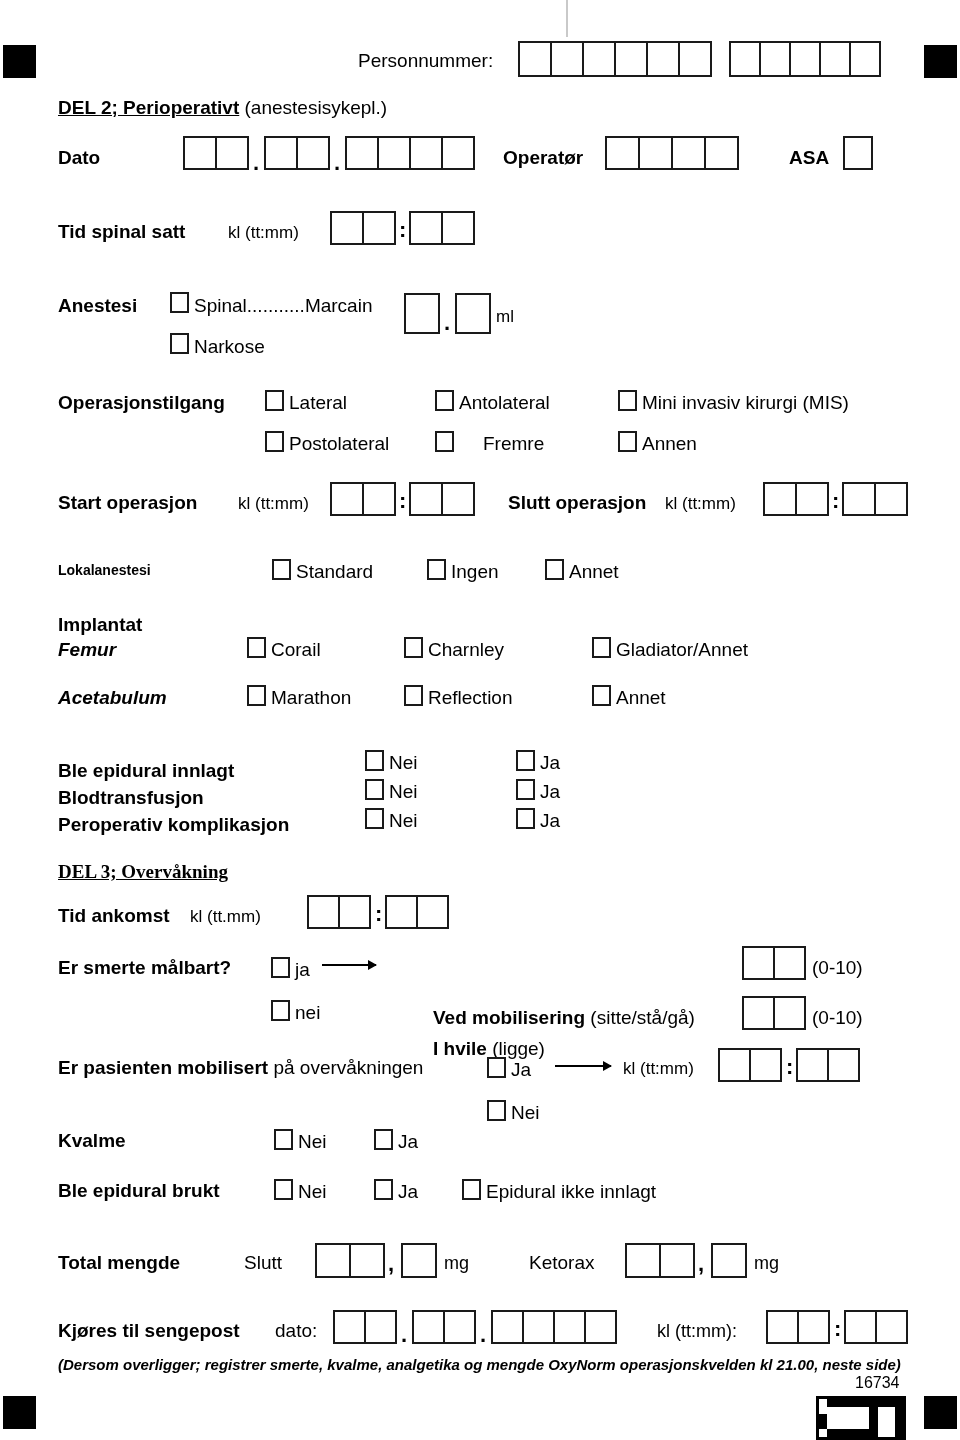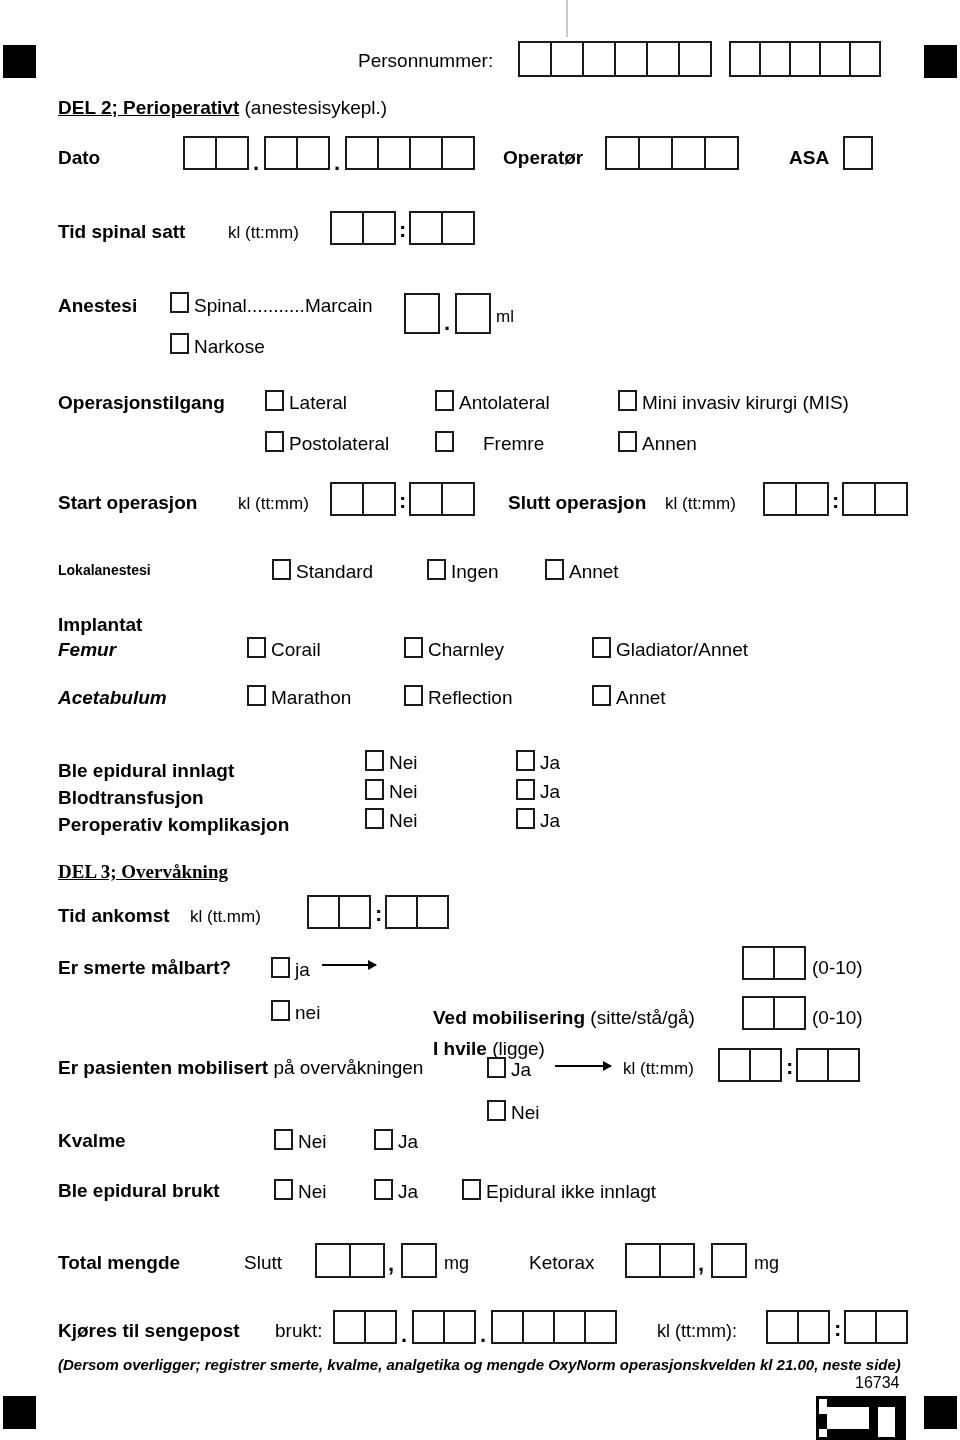--- a/index.html
+++ b/index.html
@@ -320,21 +320,21 @@
     <div class="cell" style="width:36px;height:35px;"></div>
     <div class="cell" style="width:36px;height:35px;"></div>
   </div>
   <div class="sep" style="left:698px;top:1253px;font-size:22px;">,</div>
   <div class="boxgroup" style="left:711px;top:1243px;">
     <div class="cell" style="width:36px;height:35px;"></div>
   </div>
   <div class="abs" style="left:754px;top:1254px;font-size:18px;">mg</div>
 
   <div class="abs b" style="left:58px;top:1321px;font-size:19px;">Kjøres til sengepost</div>
-  <div class="abs" style="left:275px;top:1321px;font-size:19px;">brukt:</div>
+  <div class="abs" style="left:275px;top:1321px;font-size:19px;">dato:</div>
   <div class="boxgroup" style="left:333px;top:1310px;">
     <div class="cell" style="width:33px;height:34px;"></div>
     <div class="cell" style="width:33px;height:34px;"></div>
   </div>
   <div class="sep" style="left:401px;top:1324px;font-size:22px;">.</div>
   <div class="boxgroup" style="left:412px;top:1310px;">
     <div class="cell" style="width:33px;height:34px;"></div>
     <div class="cell" style="width:33px;height:34px;"></div>
   </div>
   <div class="sep" style="left:480px;top:1324px;font-size:22px;">.</div>

